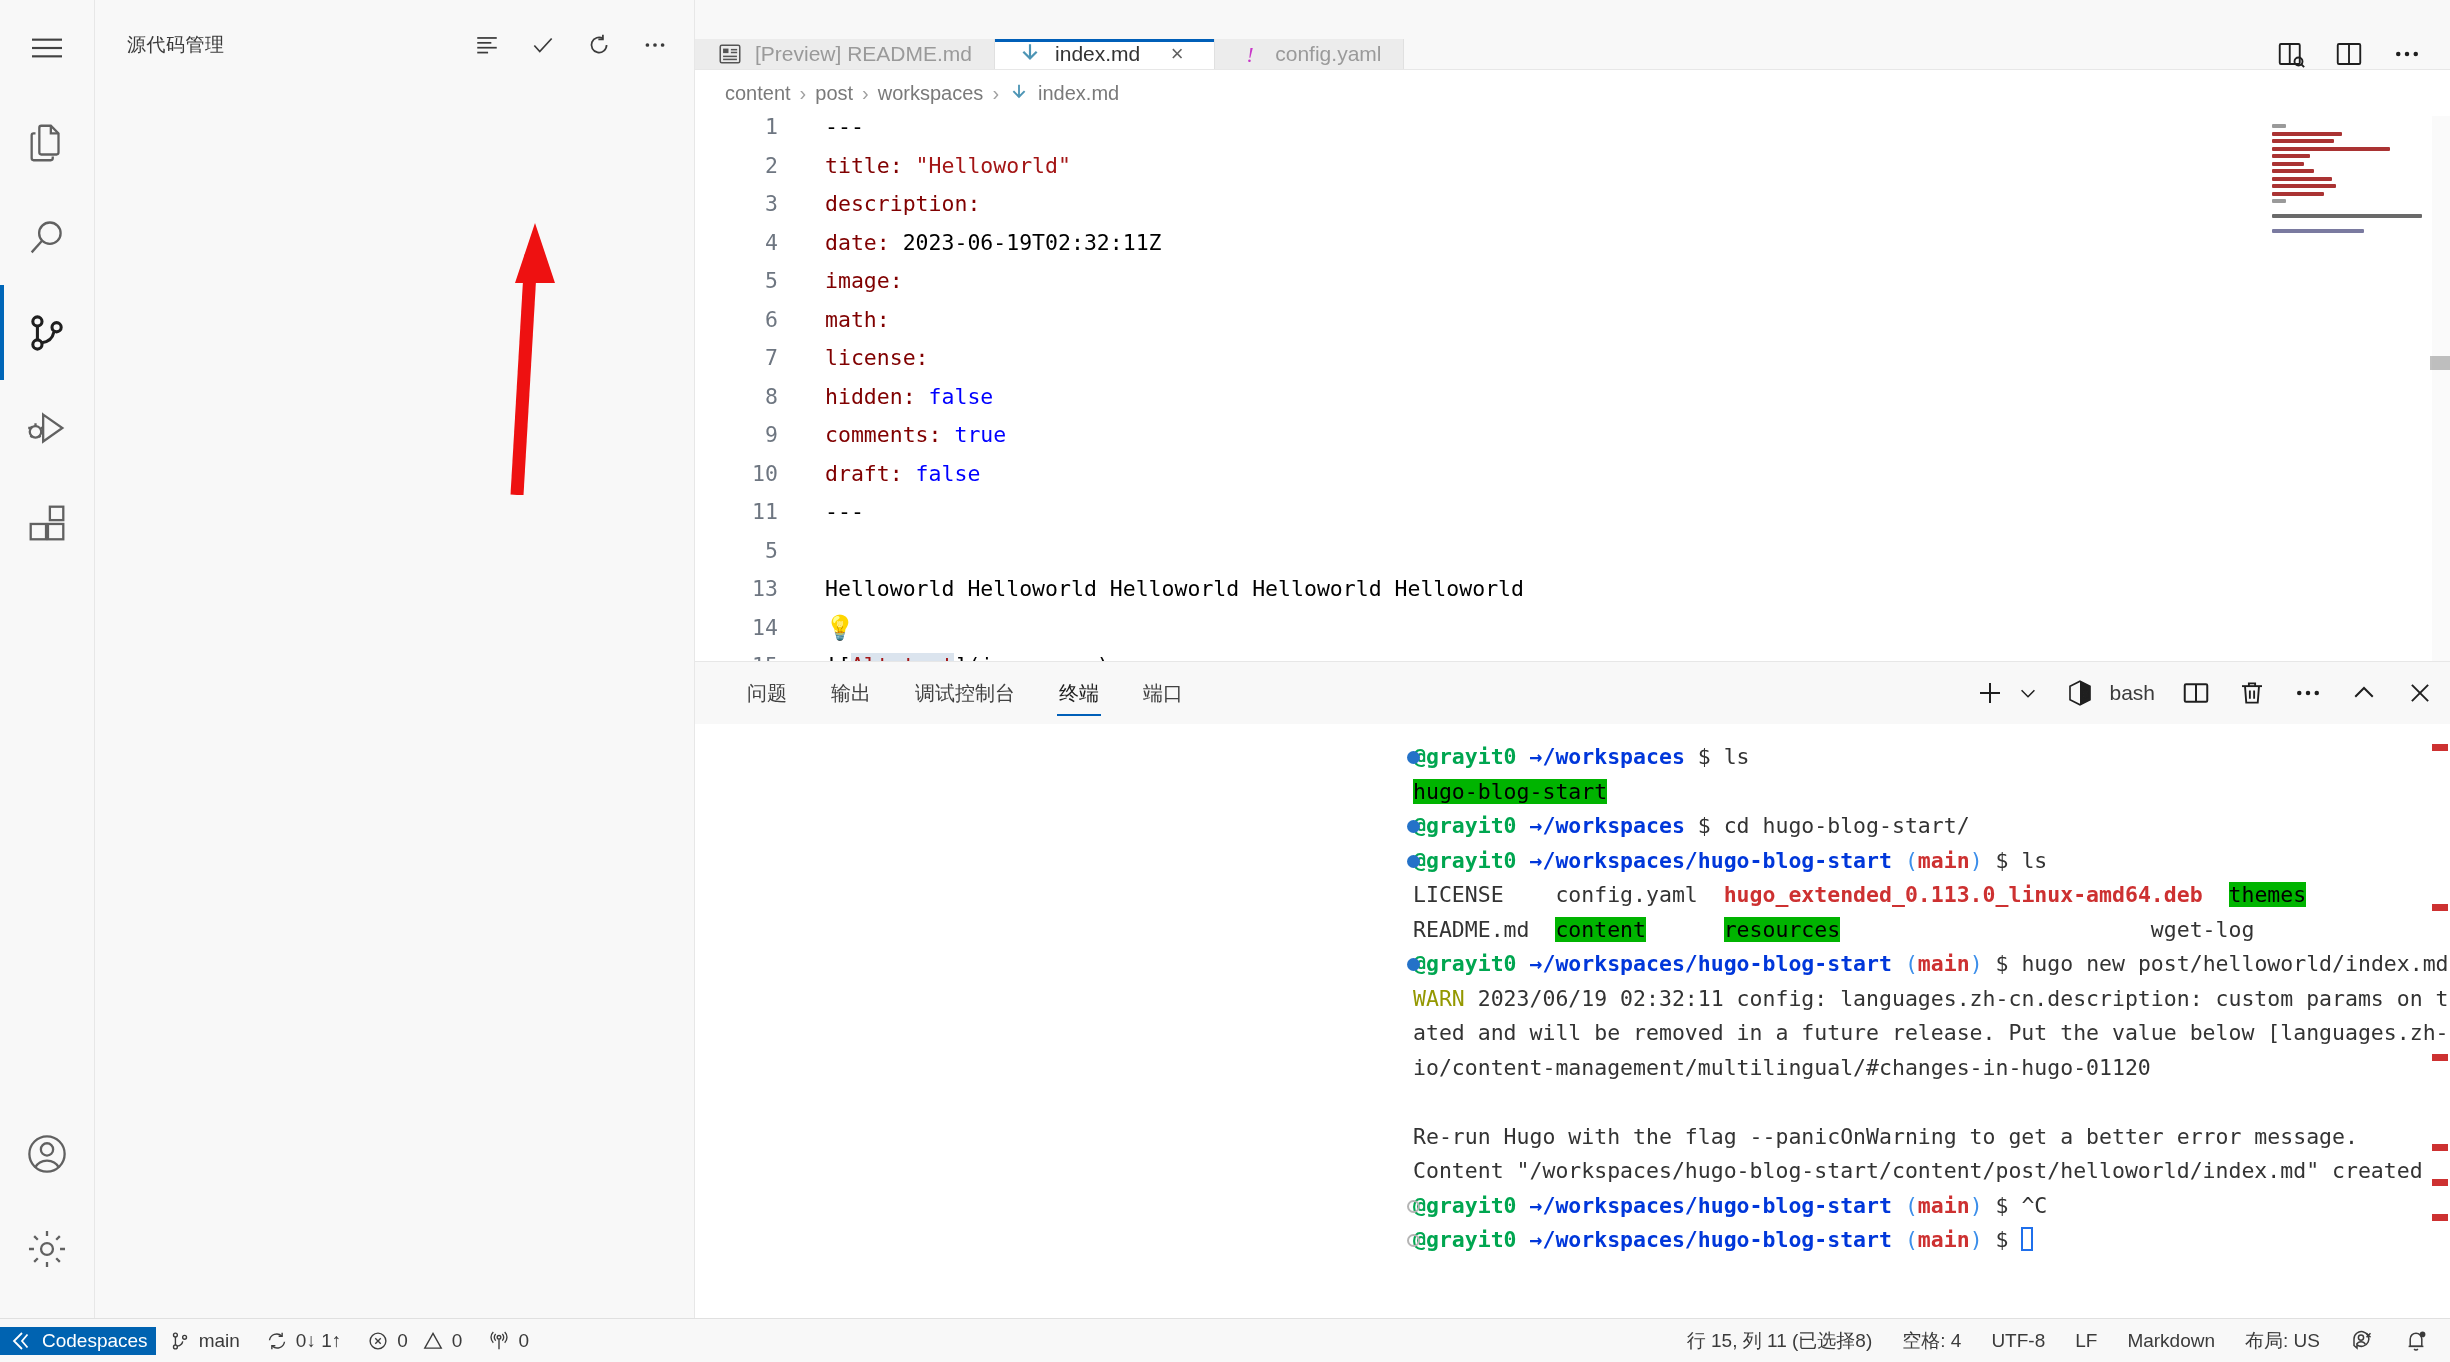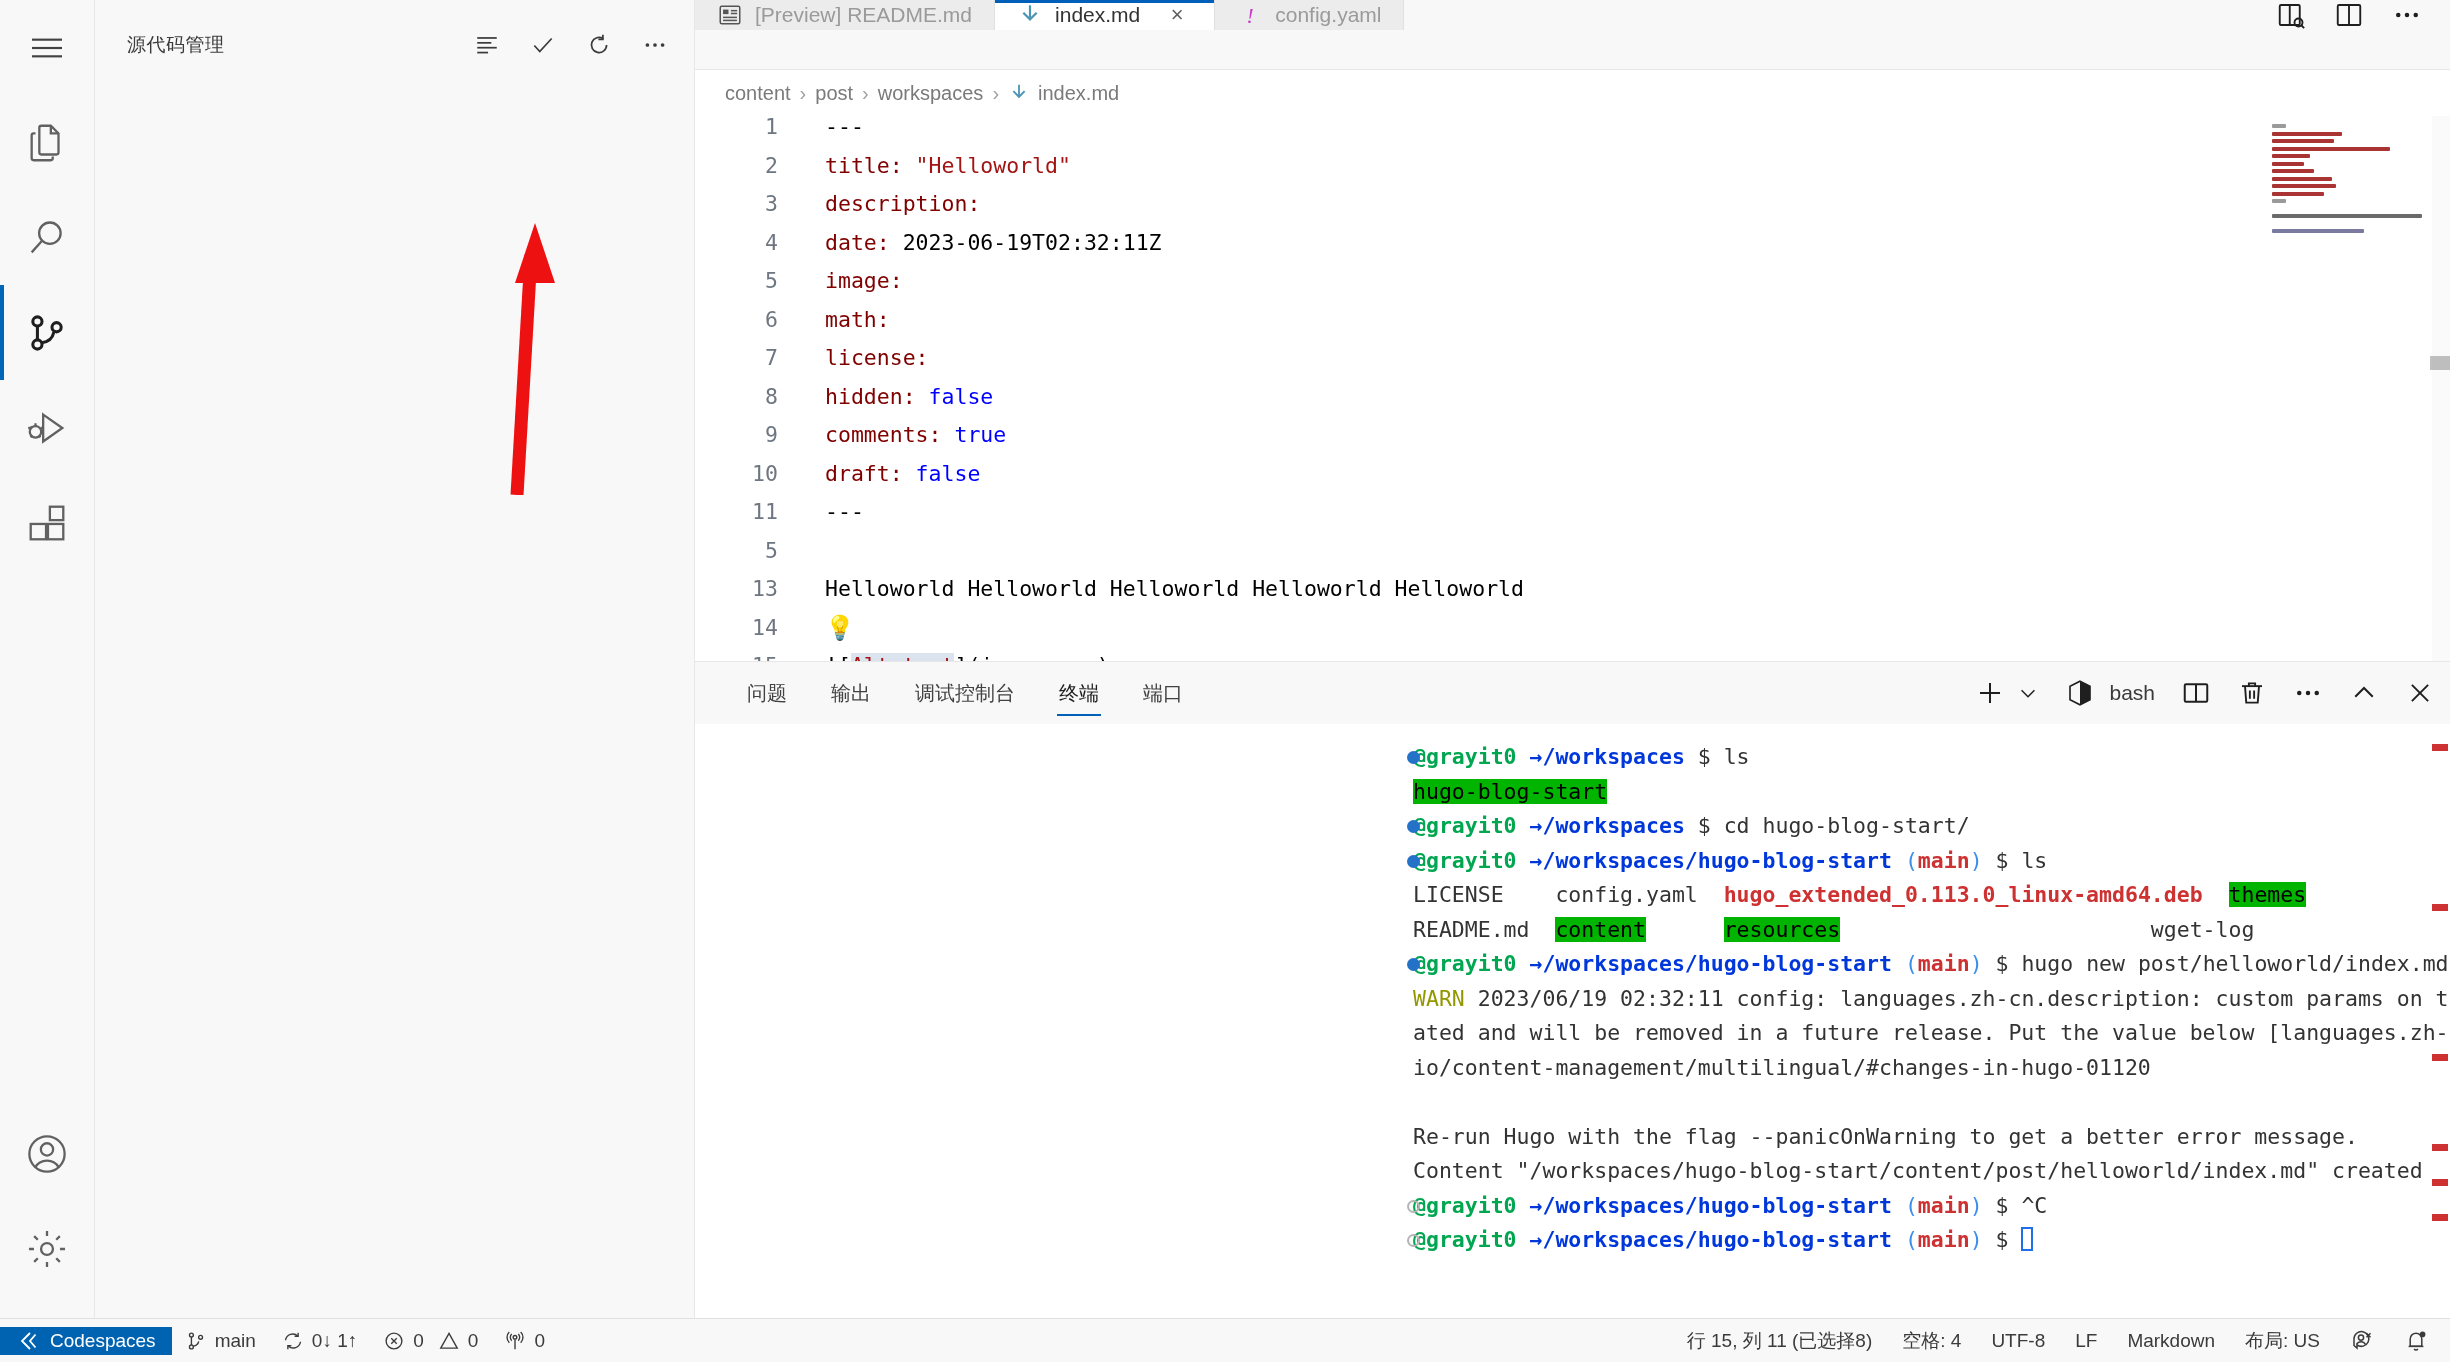--- a/index.html
+++ b/index.html
@@ -74,21 +74,21 @@
   .sync-btn span { white-space: nowrap; }
 
   
   .red-arrow { position: absolute; left: 390px; top: 195px; pointer-events: none; }
 
   
   .editorarea { flex: 1 1 auto; display: flex; flex-direction: column; min-width: 0; background: #ffffff; }
 
   
   .tabsrow {
-    height: 70px; background: #f8f8f8; display: flex; align-items: flex-start;
+    height: 70px; background: #f8f8f8; display: flex; align-items: flex-end;
     border-bottom: 1px solid #e7e7e7;
   }
   .tabs { display: flex; align-items: stretch; flex: 1 1 auto; min-width: 0; }
   .tab {
     display: flex; align-items: center; gap: 12px;
     padding: 0 22px; cursor: pointer;
     background: #ececec; color: #9a9a9a; font-size: 21px;
     border-right: 1px solid #e0e0e0;
     position: relative; white-space: nowrap;
   }
@@ -207,21 +207,21 @@
 
   
   .statusbar {
     height: 44px; flex: 0 0 44px; background: #f8f8f8;
     display: flex; align-items: center;
     border-top: 1px solid #e0e0e0;
     font-size: 19px; color: #3b3b3b;
   }
   .sb-remote {
     background: #0063b1; color: #ffffff; height: 28px;
-    display: flex; align-items: center; gap: 10px; padding: 0 16px;
+    display: flex; align-items: center; gap: 10px; padding: 0 8px;
     font-size: 19px; cursor: pointer;
   }
   .sb-seg {
     display: flex; align-items: center; gap: 8px; padding: 0 13px; height: 44px;
     cursor: pointer; white-space: nowrap;
   }
   .sb-right { margin-left: auto; display: flex; align-items: center; }
   .sb-right .sb-seg { padding: 0 15px; }
 </style>
 </head>

